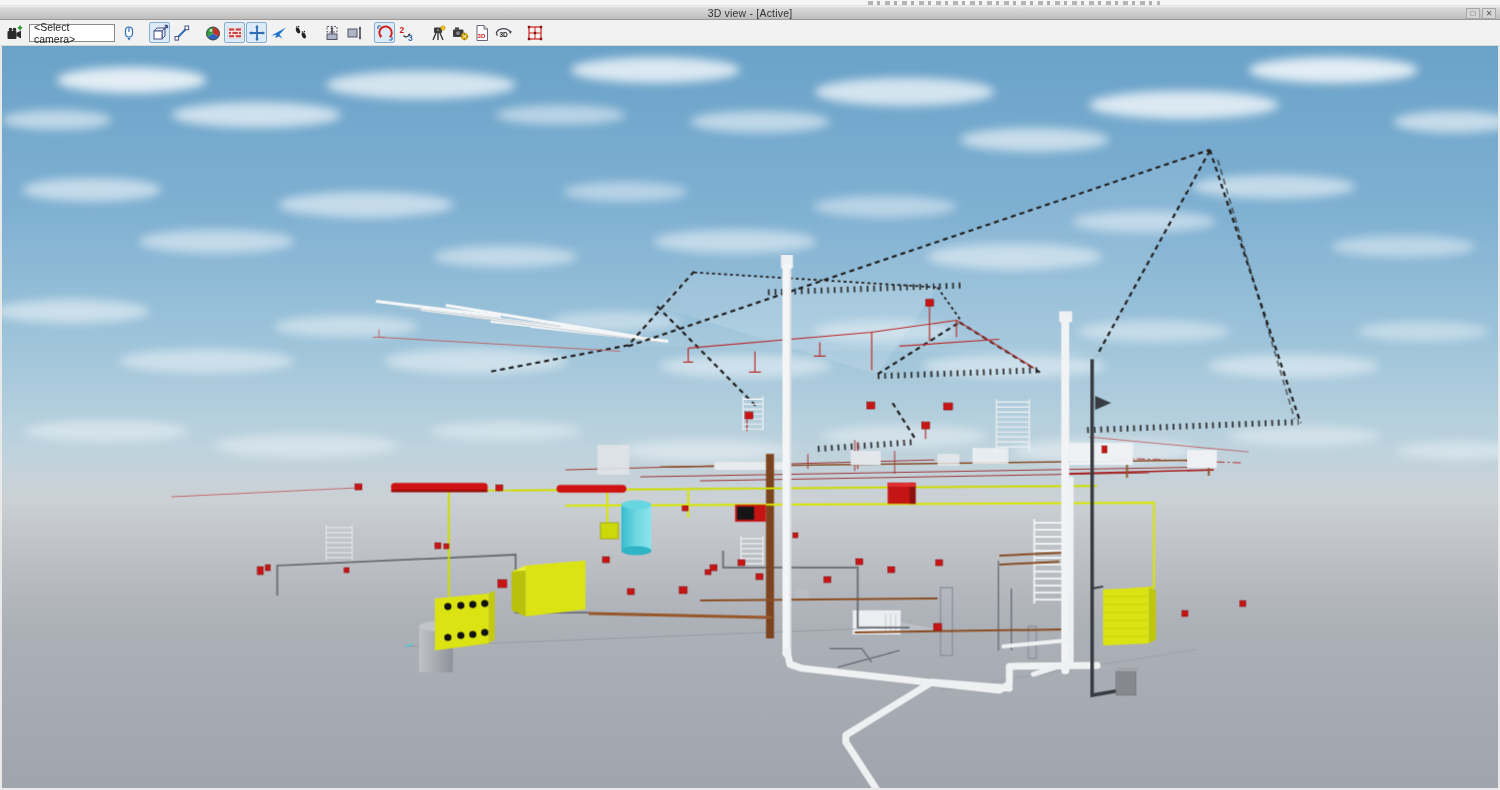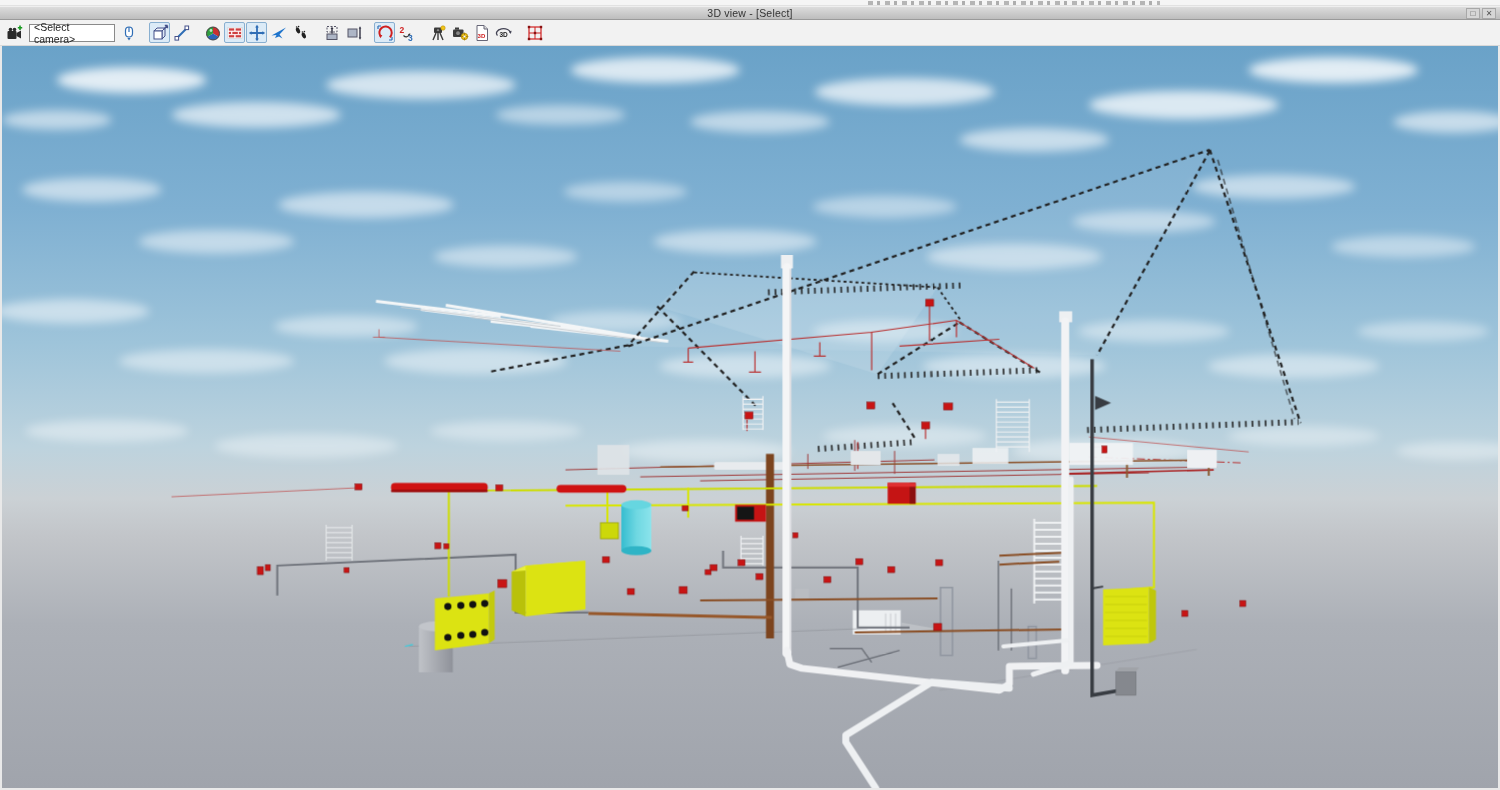--- a/index.html
+++ b/index.html
@@ -38,21 +38,21 @@
   .viewport svg { display:block; width:100%; height:100%; }
 </style>
 </head>
 <body>
 
 <div class="top-strip">
   <div class="clipped-text"></div>
 </div>
 
 <div class="titlebar">
-  <span class="title">3D view - [Select]</span>
+  <span class="title">3D view - [Active]</span>
   <div class="win-controls">
     <div class="win-btn">□</div>
     <div class="win-btn">✕</div>
   </div>
 </div>
 
 <div class="toolbar">
 
   <div class="tb">
     <svg viewBox="0 0 18 18">

